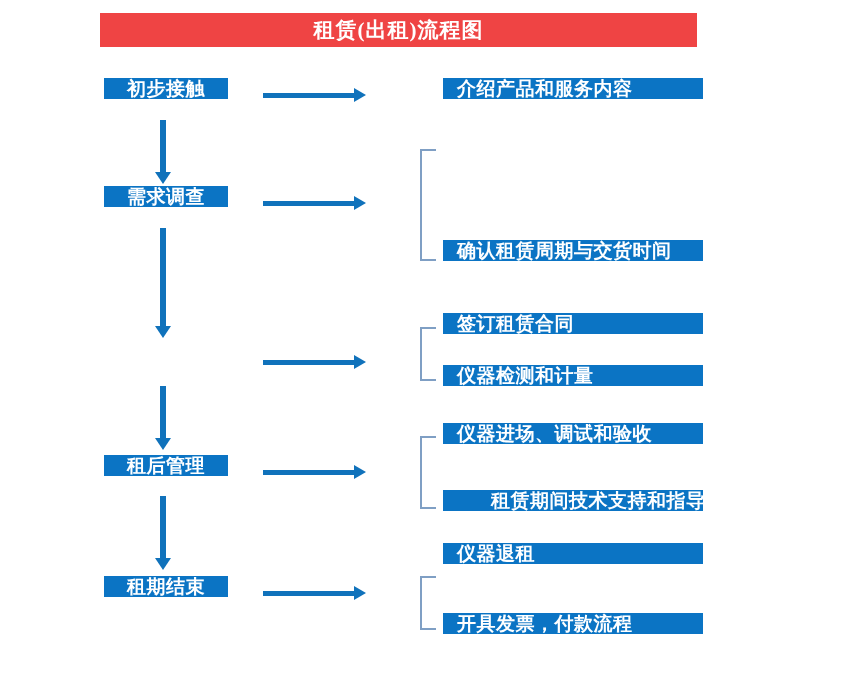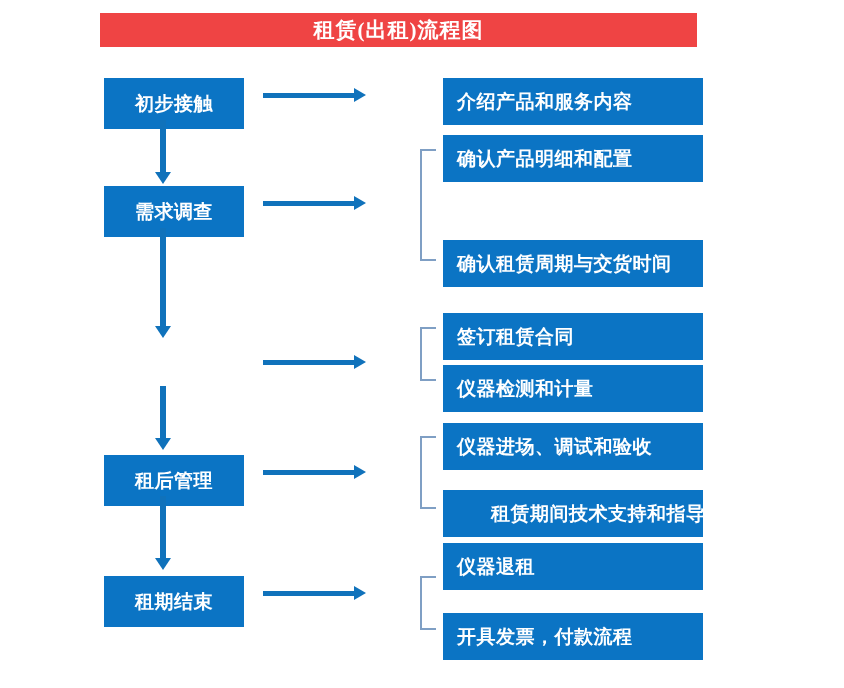--- a/index.html
+++ b/index.html
@@ -48,28 +48,28 @@
     font-size: 19px;
     font-weight: bold;
     display: flex;
     align-items: center;
     line-height: 1;
     letter-spacing: 0.5px;
     white-space: nowrap;
   }
   .node.left-node {
     width: 124px;
-    height: 35px;
+    height: 21px;
     justify-content: center;
-    padding: 8px;
+    padding: 0;
   }
   .node.right-node {
     left: 443px;
     width: 260px;
-    height: 47px;
+    height: 21px;
     justify-content: flex-start;
     padding-left: 14px;
     box-sizing: border-box;
   }
 
   
   .h-arrow {
     position: absolute;
     height: 14px;
     width: 103px;
@@ -189,21 +189,20 @@
   <div class="bracket" style="left:420px; top:149px; height:112px;"></div>
 
   <div class="bracket" style="left:420px; top:327px; height:54px;"></div>
 
   <div class="bracket" style="left:420px; top:436px; height:73px;"></div>
 
   <div class="bracket" style="left:420px; top:576px; height:54px;"></div>
 
   <div class="node right-node" style="top:78px;">介绍产品和服务内容</div>
 
-  <div class="node right-node" style="top:135px;">确认产品明细和配置</div>
 
 
   <div class="node right-node" style="top:240px;">确认租赁周期与交货时间</div>
 
   <div class="node right-node" style="top:313px;">签订租赁合同</div>
 
   <div class="node right-node" style="top:365px;font-family:Liberation Serif, serif;">仪器检测和计量</div>
 
   <div class="node right-node" style="top:423px;">仪器进场、调试和验收</div>
 

